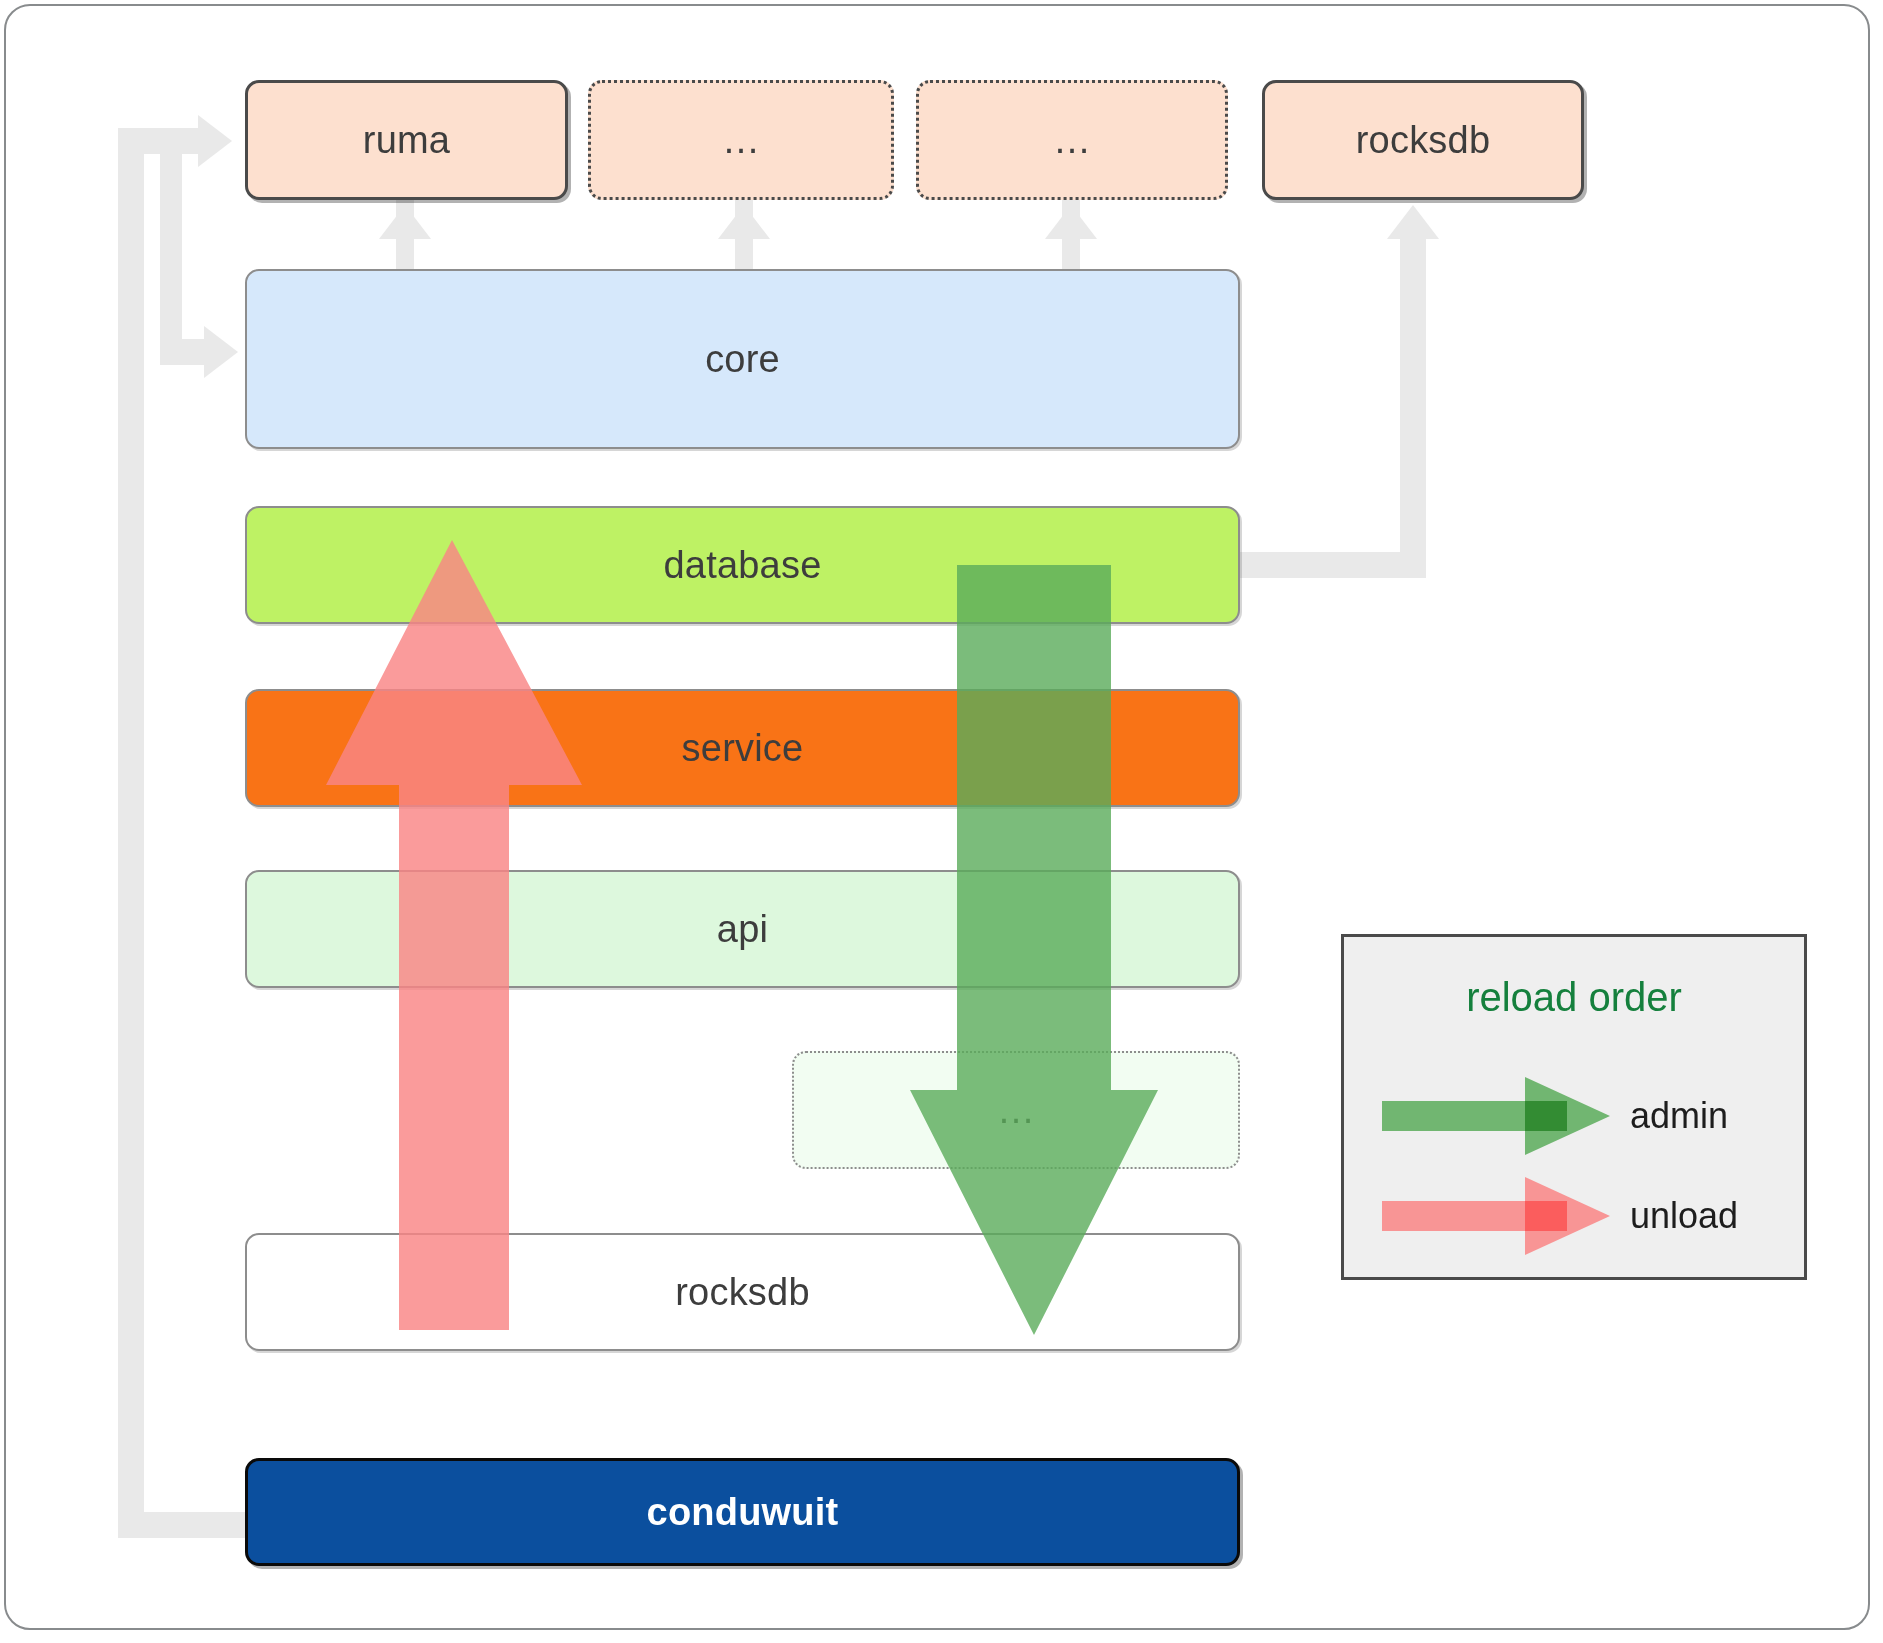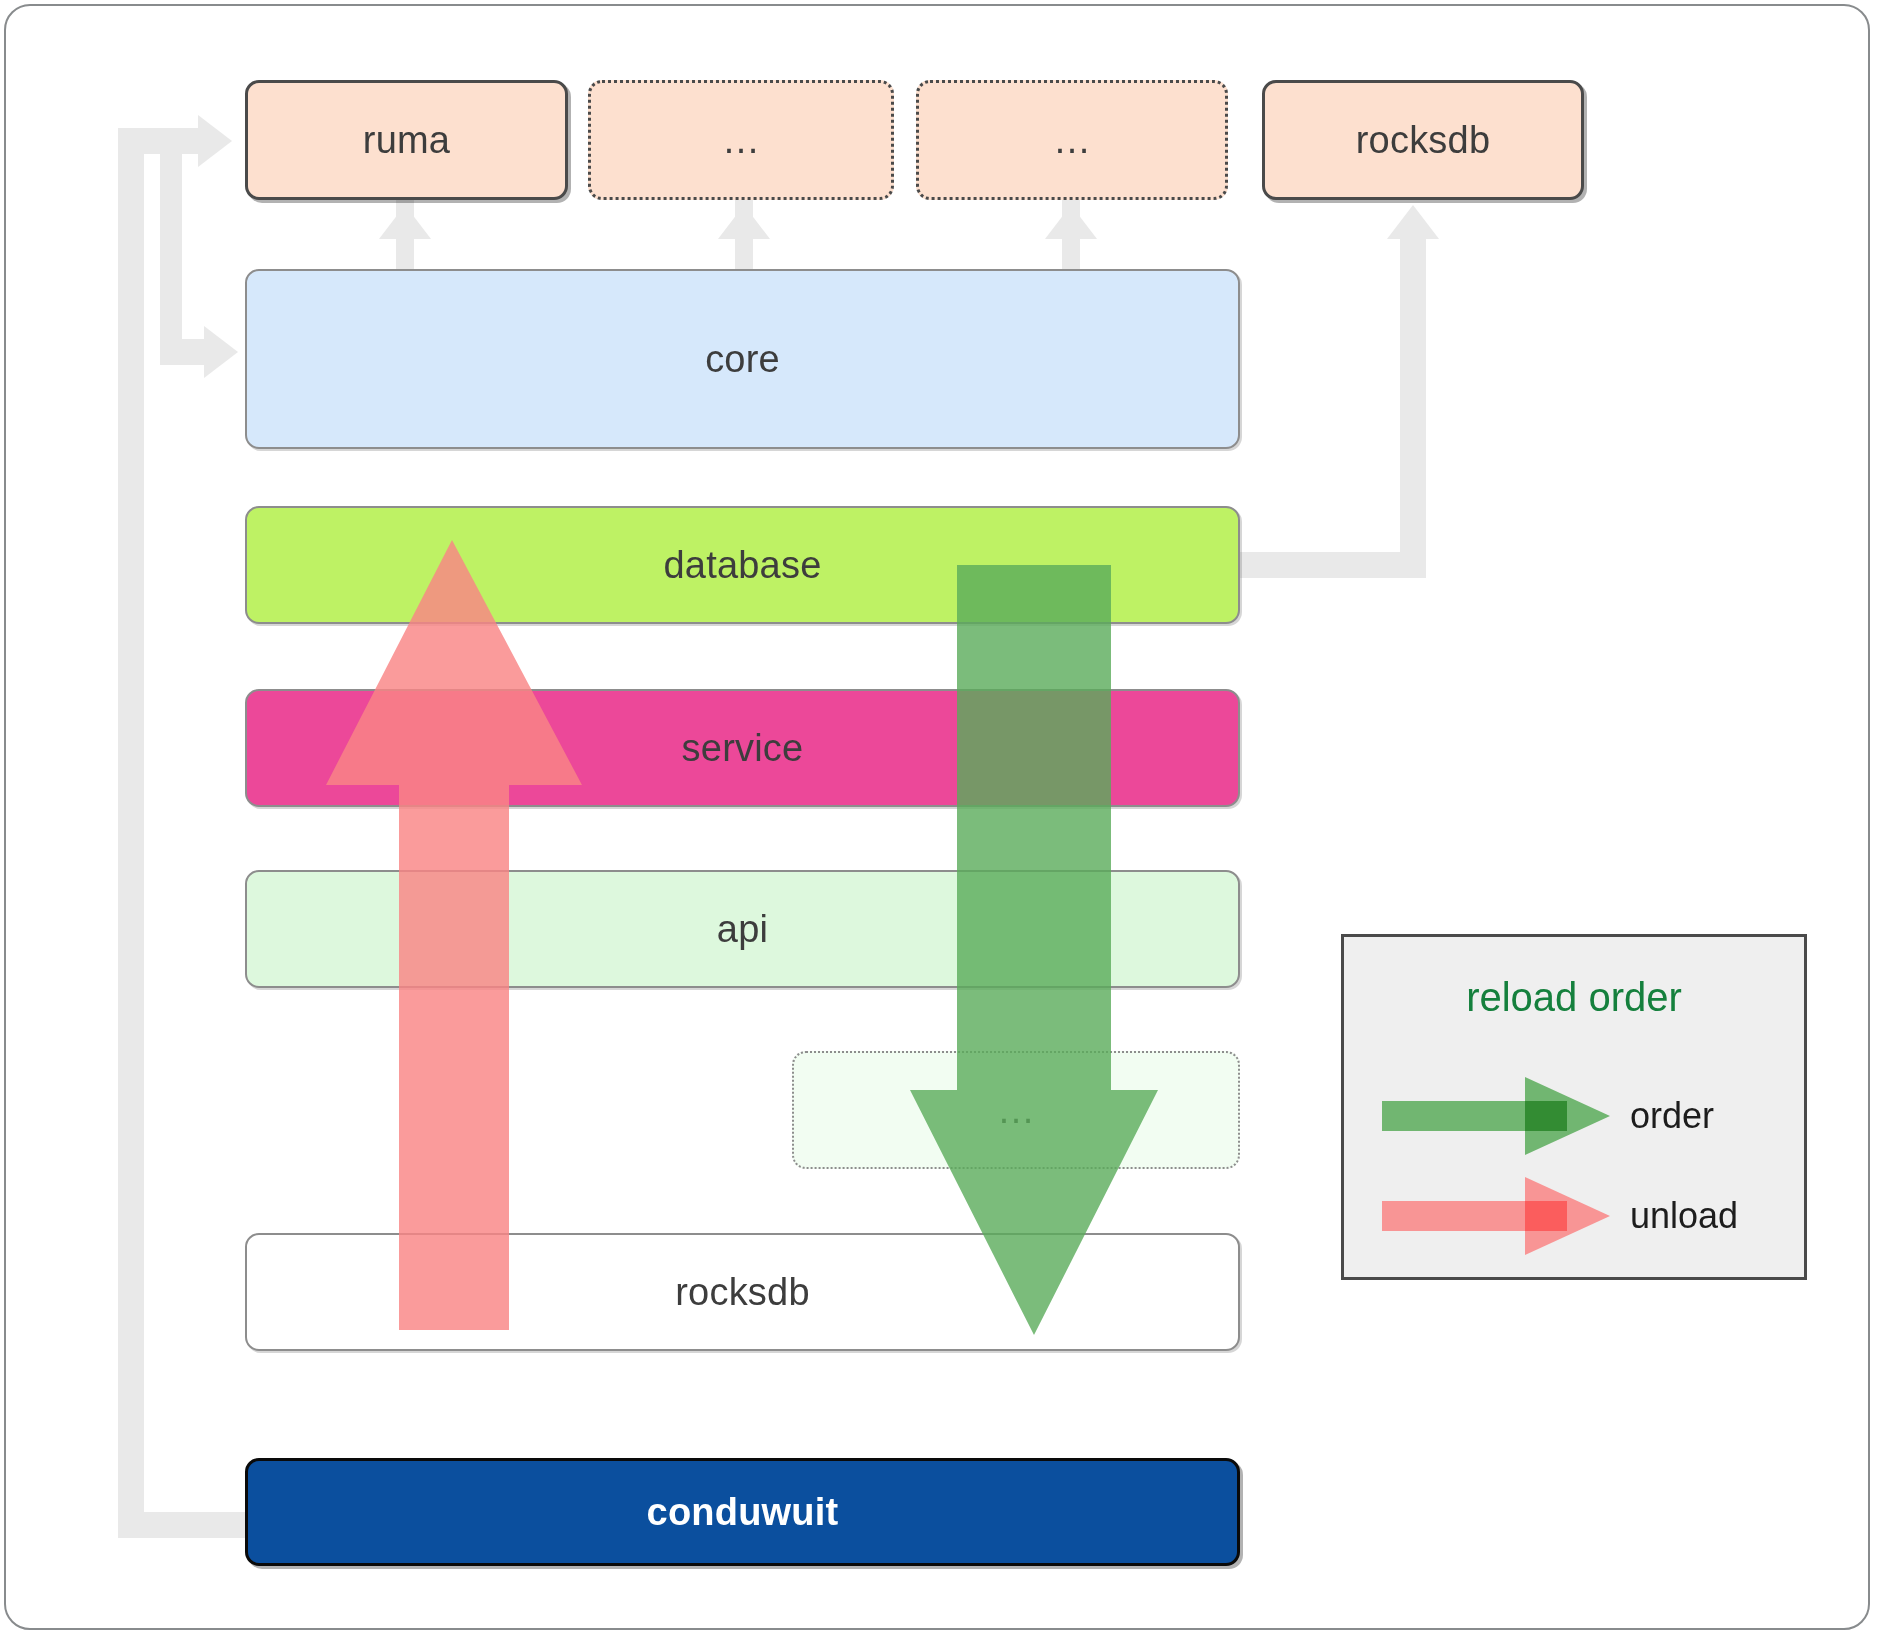--- a/index.html
+++ b/index.html
@@ -154,21 +154,21 @@
   </div>
 
   <div class="node solid-grey shadow-lite" style="left:245px; top:269px; width:995px; height:180px; background:#d6e8fb;">
     <span class="node-label">core</span>
   </div>
 
   <div class="node solid-grey shadow-lite" style="left:245px; top:506px; width:995px; height:118px; background:#bef264;">
     <span class="node-label">database</span>
   </div>
 
-  <div class="node solid-grey shadow-lite" style="left:245px; top:689px; width:995px; height:118px; background:#ec4899;">
+  <div class="node solid-grey shadow-lite" style="left:245px; top:689px; width:995px; height:118px; background:#f97316;">
     <span class="node-label">service</span>
   </div>
 
   <div class="node solid-grey shadow-lite" style="left:245px; top:870px; width:995px; height:118px; background:#ddf8dd;">
     <span class="node-label">api</span>
   </div>
 
 
   <div class="node dotted-grey" style="left:792px; top:1051px; width:448px; height:118px; background:#f2fdf2;">
     <span class="node-label">…</span>
@@ -195,21 +195,21 @@
   </div>
 
   <div class="legend" style="left:1341px; top:934px; width:466px; height:346px;">
     <div class="legend-title">reload order</div>
 
     <div class="legend-row" style="left:38px; top:140px;">
       <svg width="230" height="78" viewBox="0 0 230 78">
         <polygon points="0,24 143,24 143,0 228,39 143,78 143,54 0,54" fill="#5aab5a" fill-opacity="0.85"></polygon>
         <rect x="143" y="24" width="42" height="30" fill="#2f8a2f" fill-opacity="0.95"></rect>
       </svg>
-      <span class="legend-label">order</span>
+      <span class="legend-label">admin</span>
     </div>
 
     <div class="legend-row" style="left:38px; top:240px;">
       <svg width="230" height="78" viewBox="0 0 230 78">
         <polygon points="0,24 143,24 143,0 228,39 143,78 143,54 0,54" fill="#f98585" fill-opacity="0.85"></polygon>
         <rect x="143" y="24" width="42" height="30" fill="#fb5a5a" fill-opacity="0.95"></rect>
       </svg>
       <span class="legend-label">unload</span>
     </div>
   </div>

